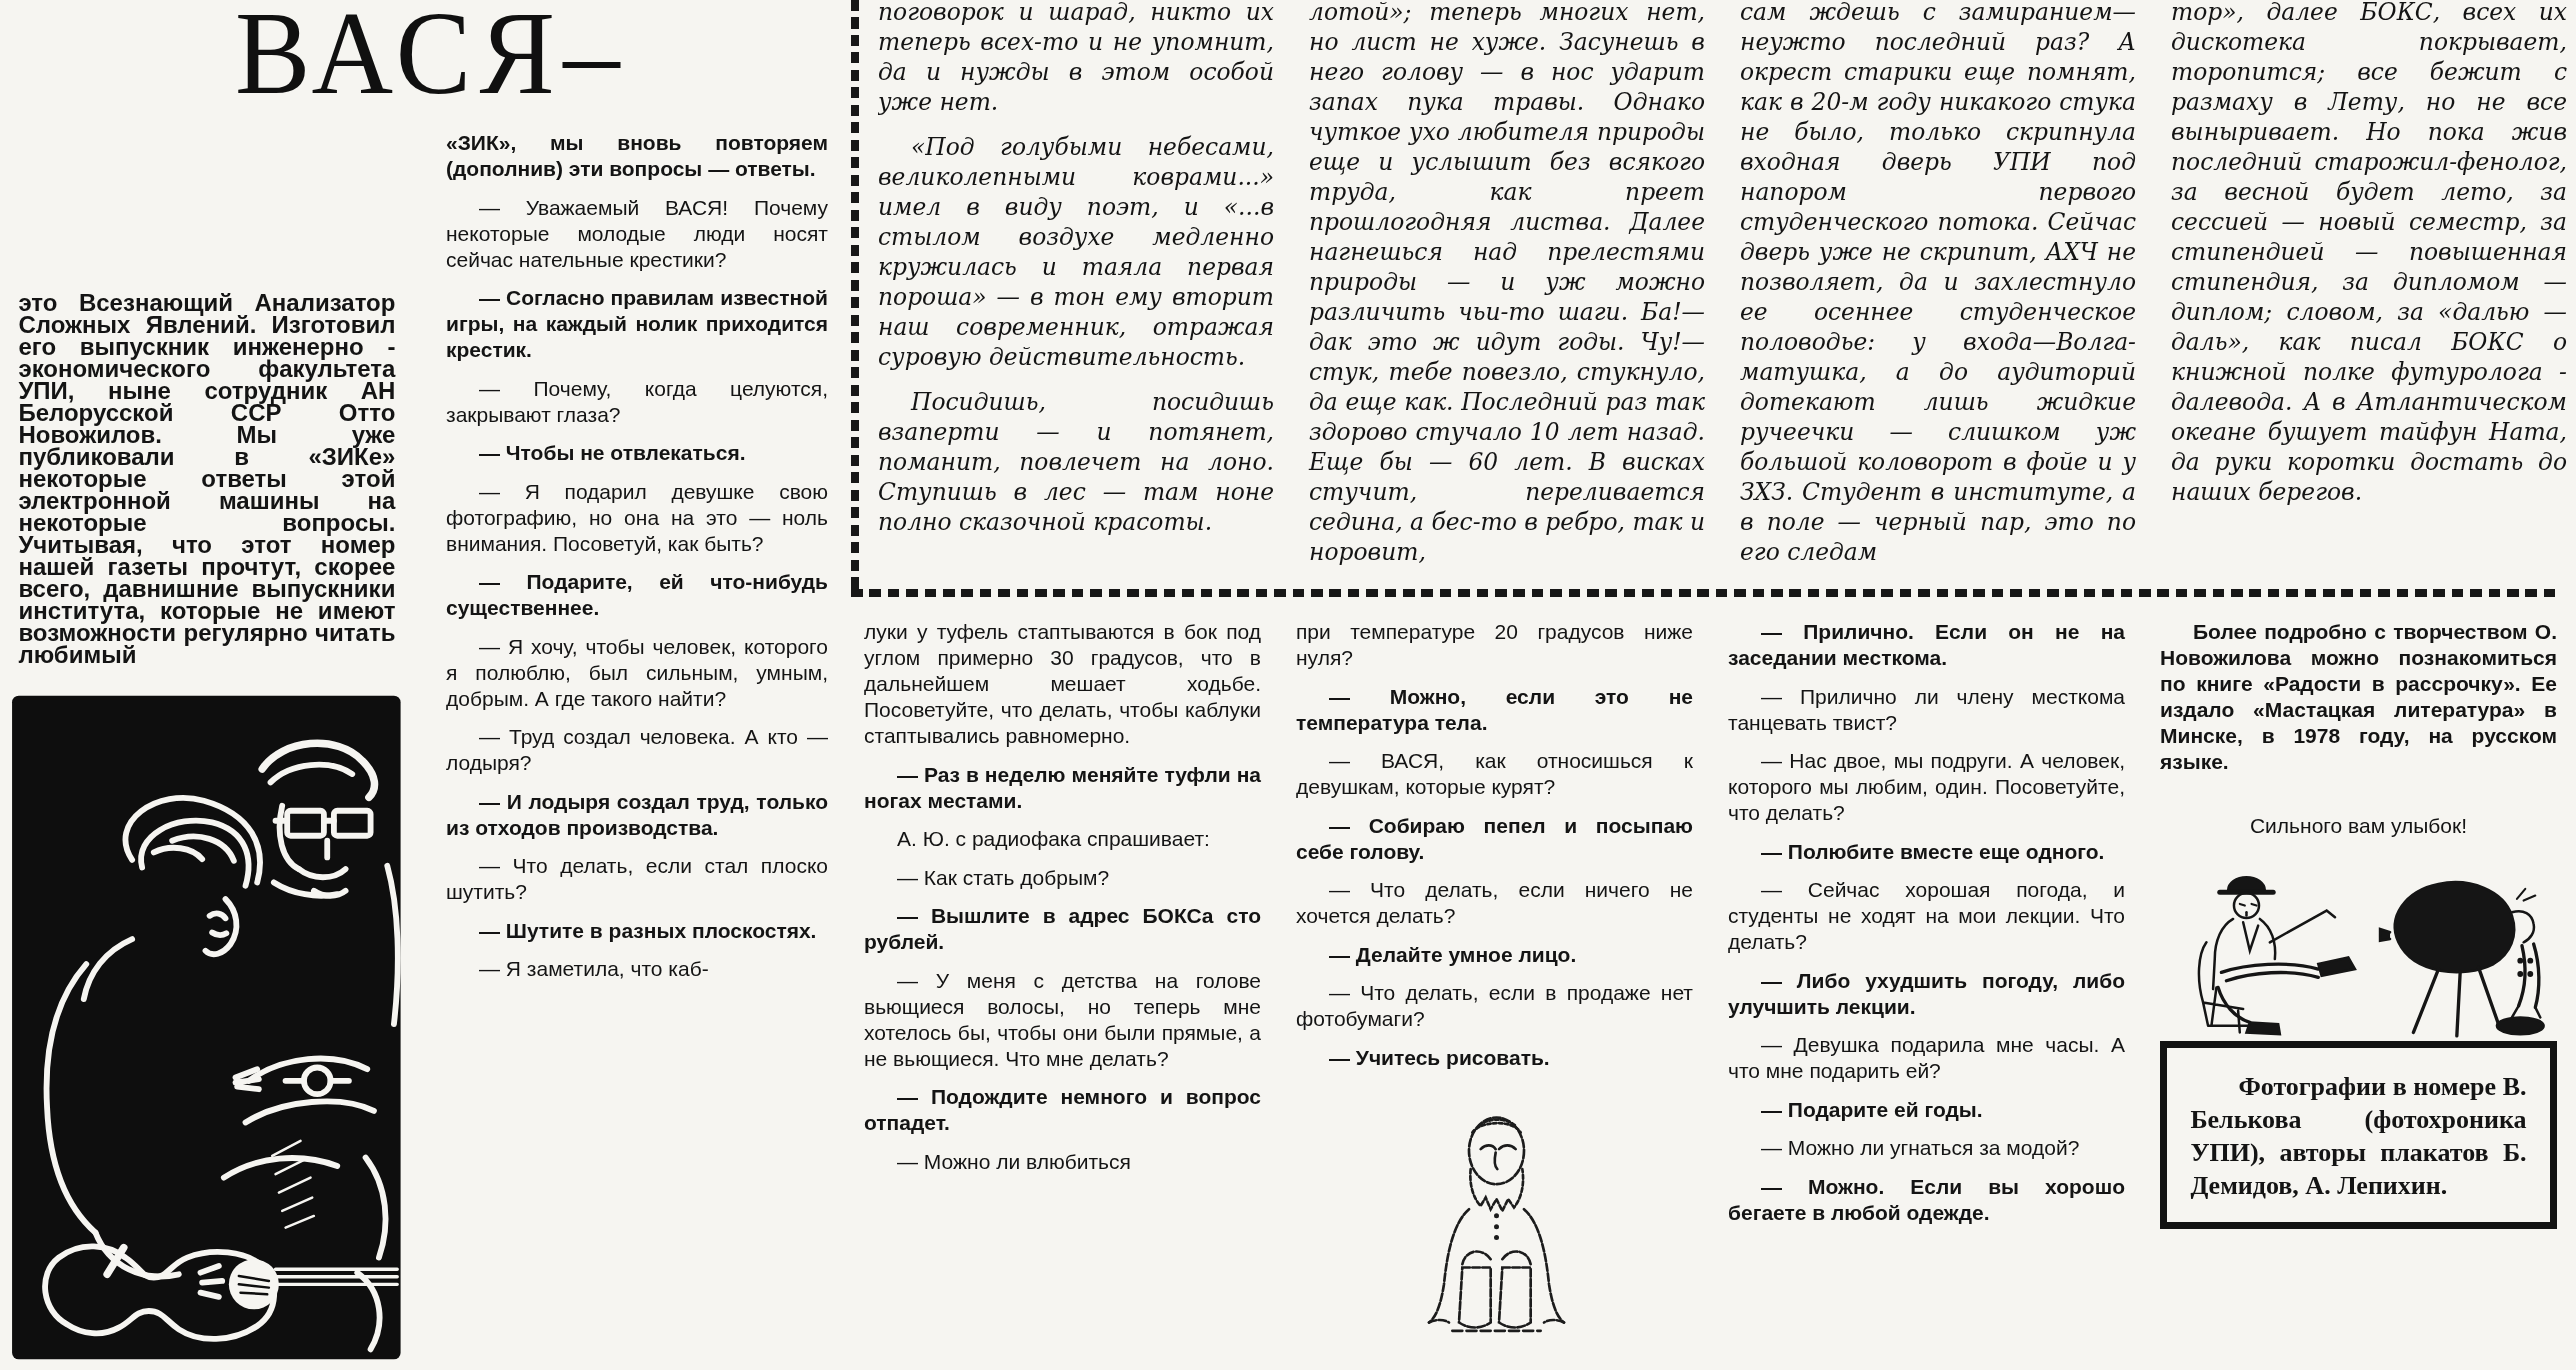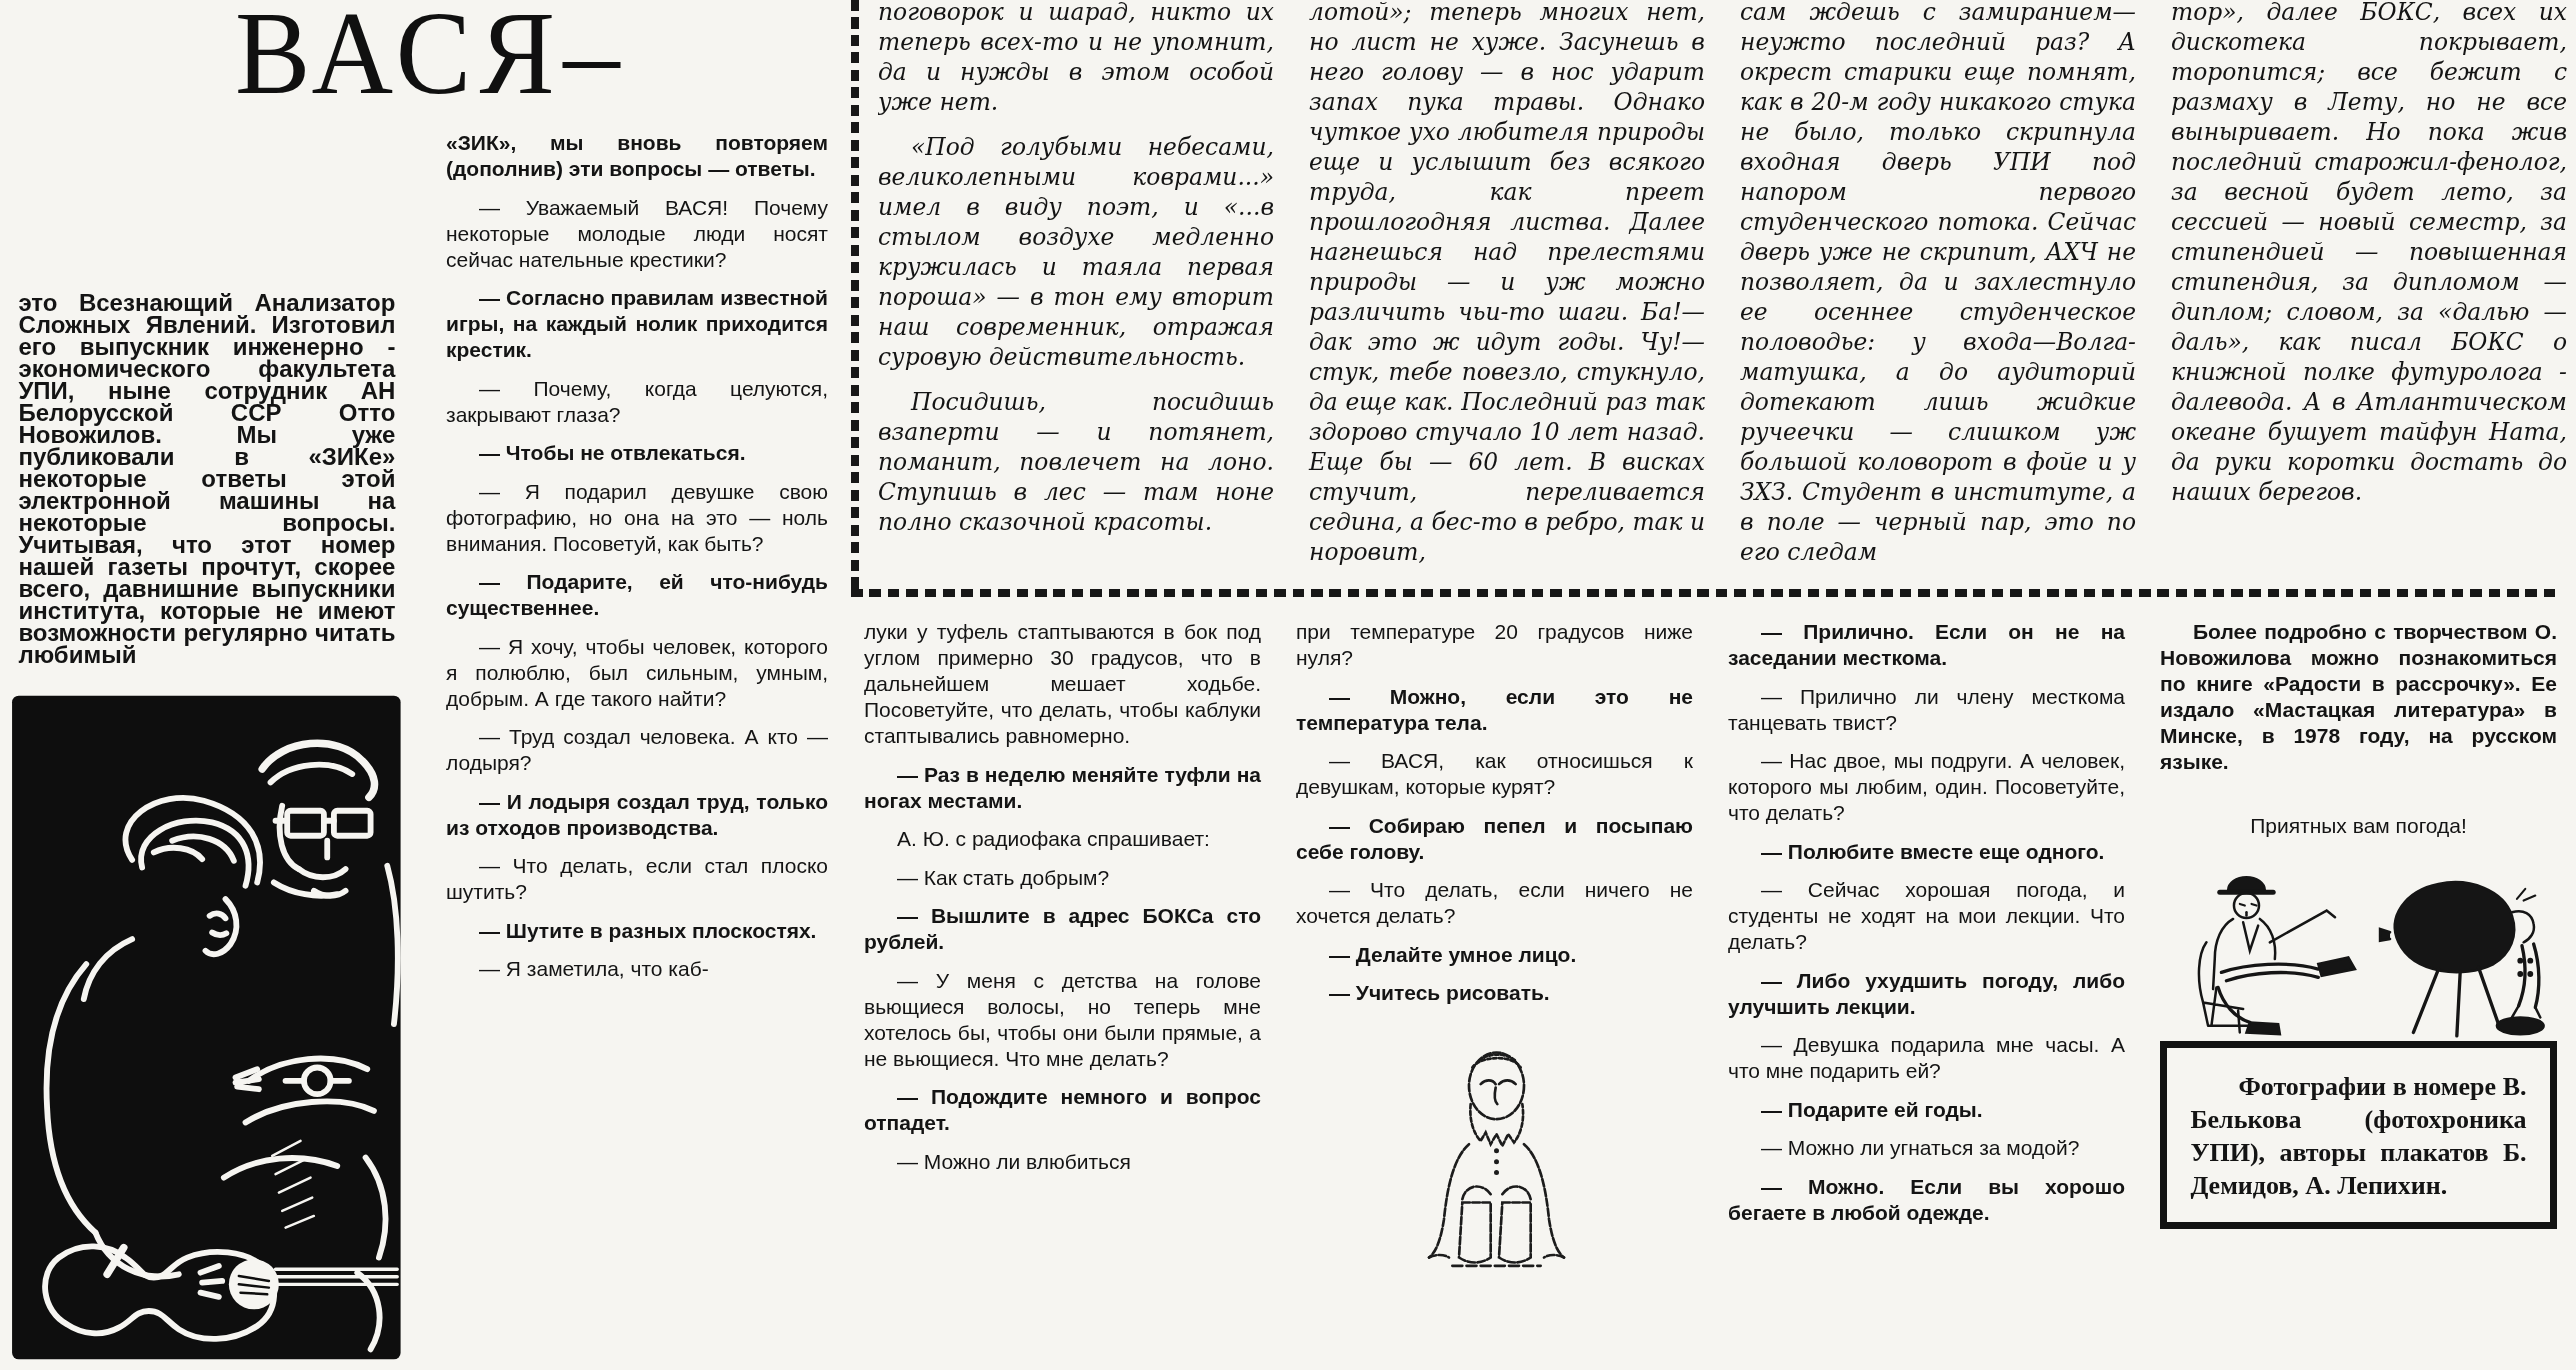--- a/index.html
+++ b/index.html
@@ -197,20 +197,21 @@
     </div>
 
   <div class="qcol">
     <div>
         <p class="p cont">при температуре 20 градусов ниже нуля?</p>
         <p class="p a">— Можно, если это не температура тела.</p>
         <p class="p q">— ВАСЯ, как относишься к девушкам, которые курят?</p>
         <p class="p a">— Собираю пепел и посыпаю себе голову.</p>
         <p class="p q">— Что делать, если ничего не хочется делать?</p>
         <p class="p a">— Делайте умное лицо.</p>
+        <p class="p q">— Что делать, если в продаже нет фотобумаги?</p>
         <p class="p a">— Учитесь рисовать.</p>
       </div>
     <div id="sitting-man-wrap">
       <svg viewBox="0 0 186 278" xmlns="http://www.w3.org/2000/svg" width="155" height="232">
         <g stroke="#1c1c1c" stroke-width="3.2" fill="none" stroke-linecap="round" stroke-dasharray="9 3">
 
           <ellipse cx="93" cy="50" rx="33" ry="40"></ellipse>
           <path d="M64,28 C74,14 112,12 122,28 M72,20 C84,10 104,10 116,20" stroke-dasharray="4 3"></path>
           <path d="M74,48 C80,42 88,42 92,48 M96,48 C102,42 110,42 116,48" stroke-dasharray="none"></path>
           <path d="M92,52 C90,62 90,68 94,72" stroke-dasharray="none"></path>
@@ -246,21 +247,21 @@
       <p class="p a">— Либо ухудшить погоду, либо улучшить лекции.</p>
       <p class="p q">— Девушка подарила мне часы. А что мне подарить ей?</p>
       <p class="p a">— Подарите ей годы.</p>
       <p class="p q">— Можно ли угнаться за модой?</p>
       <p class="p a">— Можно. Если вы хорошо бегаете в любой одежде.</p>
     </div>
 
   <div class="qcol">
     <div>
         <p class="p lead">Более подробно с творчеством О. Новожилова можно познакомиться по книге «Радости в рассрочку». Ее издало «Мастацкая литература» в Минске, в 1978 году, на русском языке.</p>
-        <p class="p center">Приятных вам погода!</p>
+        <p class="p center">Сильного вам улыбок!</p>
       </div>
 
     <div id="bowler-camera-wrap">
       <svg viewBox="0 0 466 214" xmlns="http://www.w3.org/2000/svg" width="389" height="179">
 
         <g stroke="#151515" stroke-width="3" fill="none" stroke-linecap="round">
           <path d="M78,34 a22,16 0 0 1 44,0" fill="#151515"></path>
           <path d="M68,36 h64" stroke-width="6"></path>
           <circle cx="100" cy="52" r="15"></circle>
           <path d="M92,50 l6,2 M106,50 l6,2" stroke-width="2.5"></path>

